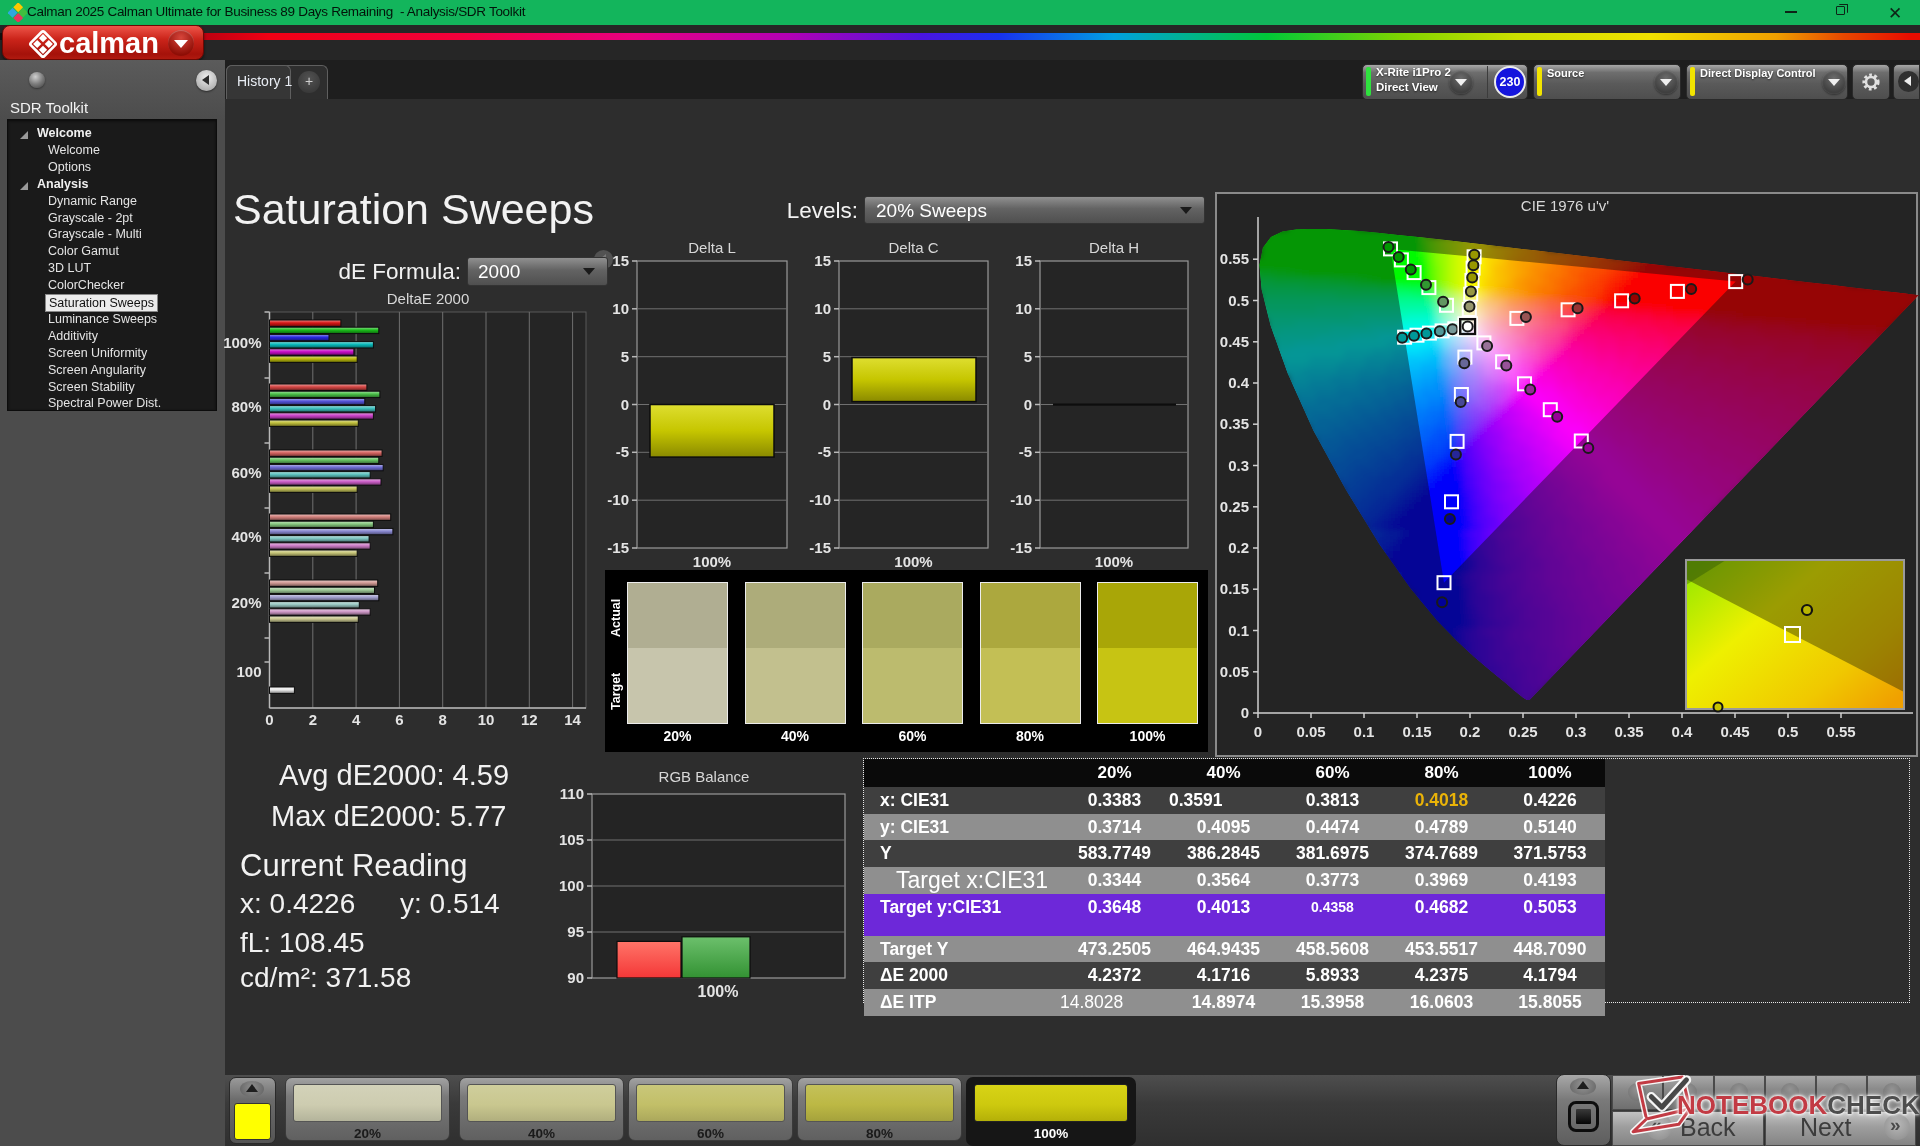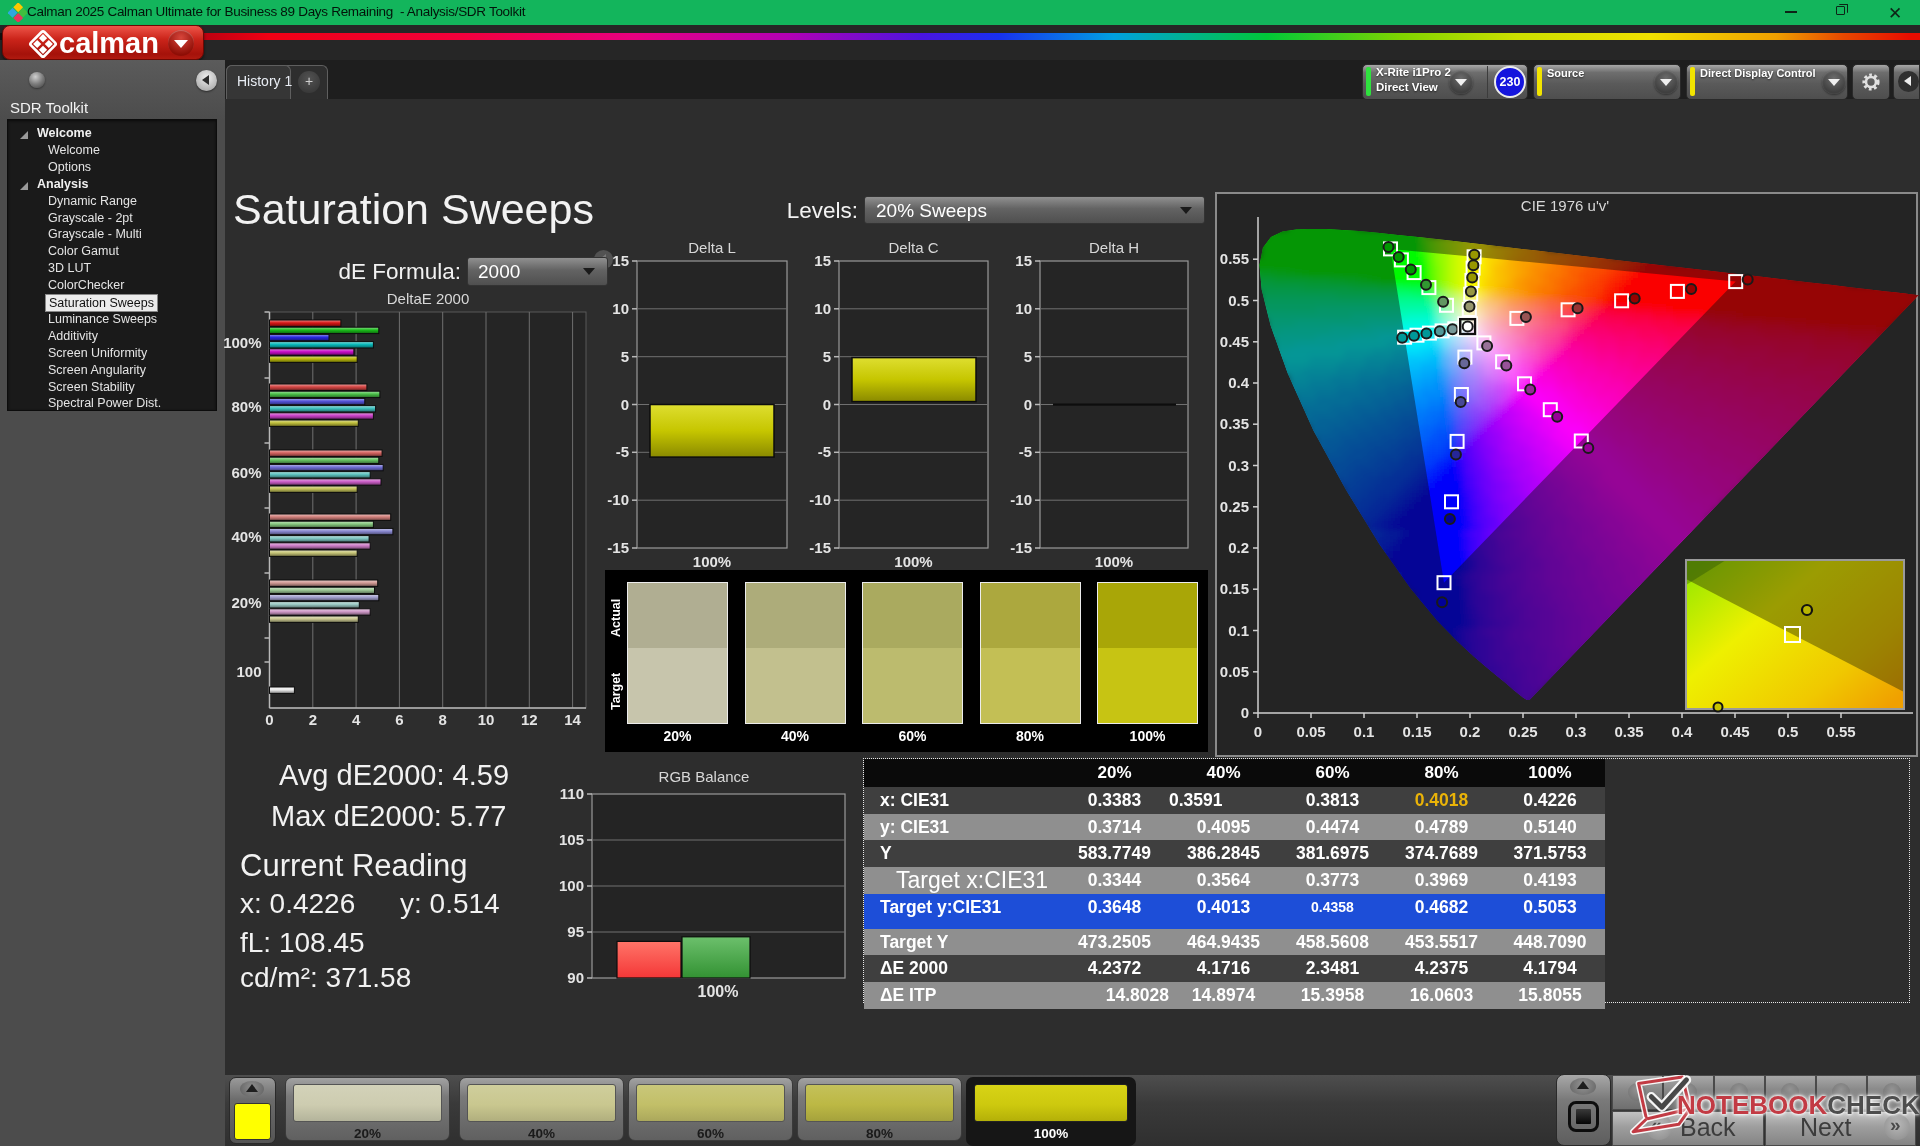--- a/index.html
+++ b/index.html
@@ -524,47 +524,47 @@
       <div style="width:108px;text-align:center;font-size:17.5px;font-weight:700;color:#fff;line-height:26px">371.5753</div>
     </div>
     <div style="display:flex;height:26.7px;width:741px;background:#8f8f8f">
       <div style="width:196px;padding-left:32px;font-size:23px;font-weight:400;color:#fff;line-height:26px">Target x:CIE31</div>
       <div style="width:109px;text-align:center;font-size:17.5px;font-weight:700;color:#fff;line-height:26px">0.3344</div>
       <div style="width:109px;text-align:center;font-size:17.5px;font-weight:700;color:#fff;line-height:26px">0.3564</div>
       <div style="width:109px;text-align:center;font-size:17.5px;font-weight:700;color:#fff;line-height:26px">0.3773</div>
       <div style="width:109px;text-align:center;font-size:17.5px;font-weight:700;color:#fff;line-height:26px">0.3969</div>
       <div style="width:108px;text-align:center;font-size:17.5px;font-weight:700;color:#fff;line-height:26px">0.4193</div>
     </div>
-    <div style="display:flex;height:35px;width:741px;background:#1d4ed8">
+    <div style="display:flex;height:42px;width:741px;background:#6d28d9">
       <div style="width:196px;padding-left:16px;font-size:17.5px;font-weight:700;color:#fff;line-height:26px">Target y:CIE31</div>
       <div style="width:109px;text-align:center;font-size:17.5px;font-weight:700;color:#fff;line-height:26px">0.3648</div>
       <div style="width:109px;text-align:center;font-size:17.5px;font-weight:700;color:#fff;line-height:26px">0.4013</div>
       <div style="width:109px;text-align:center;font-size:14px;font-weight:700;color:#fff;line-height:26px">0.4358</div>
       <div style="width:109px;text-align:center;font-size:17.5px;font-weight:700;color:#fff;line-height:26px">0.4682</div>
       <div style="width:108px;text-align:center;font-size:17.5px;font-weight:700;color:#fff;line-height:26px">0.5053</div>
     </div>
     <div style="display:flex;height:26.7px;width:741px;background:#8f8f8f">
       <div style="width:196px;padding-left:16px;font-size:17.5px;font-weight:700;color:#fff;line-height:26px">Target Y</div>
       <div style="width:109px;text-align:center;font-size:17.5px;font-weight:700;color:#fff;line-height:26px">473.2505</div>
       <div style="width:109px;text-align:center;font-size:17.5px;font-weight:700;color:#fff;line-height:26px">464.9435</div>
       <div style="width:109px;text-align:center;font-size:17.5px;font-weight:700;color:#fff;line-height:26px">458.5608</div>
       <div style="width:109px;text-align:center;font-size:17.5px;font-weight:700;color:#fff;line-height:26px">453.5517</div>
       <div style="width:108px;text-align:center;font-size:17.5px;font-weight:700;color:#fff;line-height:26px">448.7090</div>
     </div>
     <div style="display:flex;height:26.7px;width:741px;background:#3f3f3f">
       <div style="width:196px;padding-left:16px;font-size:17.5px;font-weight:700;color:#fff;line-height:26px">ΔE 2000</div>
       <div style="width:109px;text-align:center;font-size:17.5px;font-weight:700;color:#fff;line-height:26px">4.2372</div>
       <div style="width:109px;text-align:center;font-size:17.5px;font-weight:700;color:#fff;line-height:26px">4.1716</div>
-      <div style="width:109px;text-align:center;font-size:17.5px;font-weight:700;color:#fff;line-height:26px">2.3481</div>
+      <div style="width:109px;text-align:center;font-size:17.5px;font-weight:700;color:#fff;line-height:26px">5.8933</div>
       <div style="width:109px;text-align:center;font-size:17.5px;font-weight:700;color:#fff;line-height:26px">4.2375</div>
       <div style="width:108px;text-align:center;font-size:17.5px;font-weight:700;color:#fff;line-height:26px">4.1794</div>
     </div>
     <div style="display:flex;height:26.7px;width:741px;background:#8f8f8f">
       <div style="width:196px;padding-left:16px;font-size:17.5px;font-weight:700;color:#fff;line-height:26px">ΔE ITP</div>
-      <div style="width:109px;text-align:right;font-size:17.5px;font-weight:700;color:#fff;line-height:26px">14.8028</div>
+      <div style="width:109px;text-align:left;font-size:17.5px;font-weight:400;color:#fff;line-height:26px">14.8028</div>
       <div style="width:109px;text-align:center;font-size:17.5px;font-weight:700;color:#fff;line-height:26px">14.8974</div>
       <div style="width:109px;text-align:center;font-size:17.5px;font-weight:700;color:#fff;line-height:26px">15.3958</div>
       <div style="width:109px;text-align:center;font-size:17.5px;font-weight:700;color:#fff;line-height:26px">16.0603</div>
       <div style="width:108px;text-align:center;font-size:17.5px;font-weight:700;color:#fff;line-height:26px">15.8055</div>
     </div>
   </div>
 <div class="abs" style="left:225px;top:1075px;width:1695px;height:71px;background:linear-gradient(#4e4e4e,#3a3a3a 40%,#2f2f2f)"></div>
 <div class="abs" style="left:229px;top:1077px;width:47px;height:67px;background:linear-gradient(#9a9a9a,#6a6a6a 35%,#555);border:1px solid #2a2a2a;border-radius:7px"></div>
 <div class="abs" style="left:240px;top:1081px;width:24px;height:16px;border-radius:50%;background:radial-gradient(circle at 50% 40%,#8f8f8f,#5f5f5f)"></div>
 <div class="abs" style="left:246px;top:1084px;width:0;height:0;border-left:6px solid transparent;border-right:6px solid transparent;border-bottom:8px solid #1e1e1e"></div>

